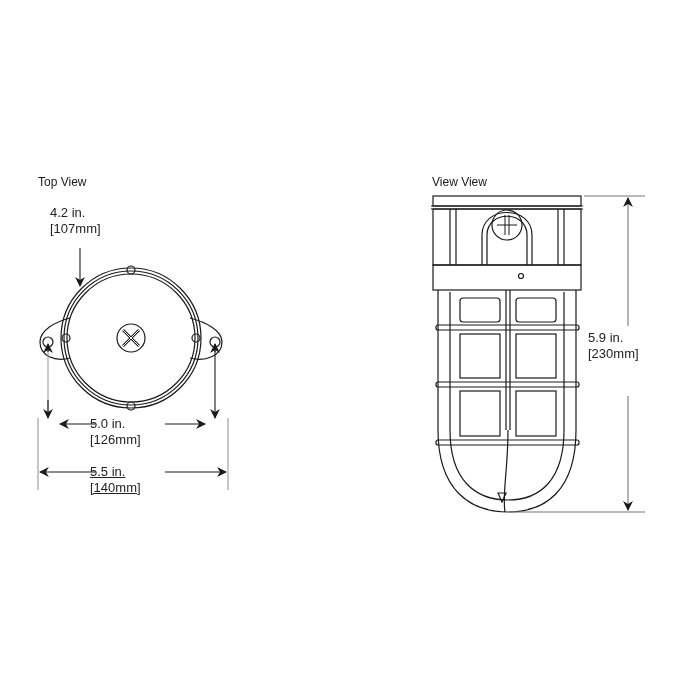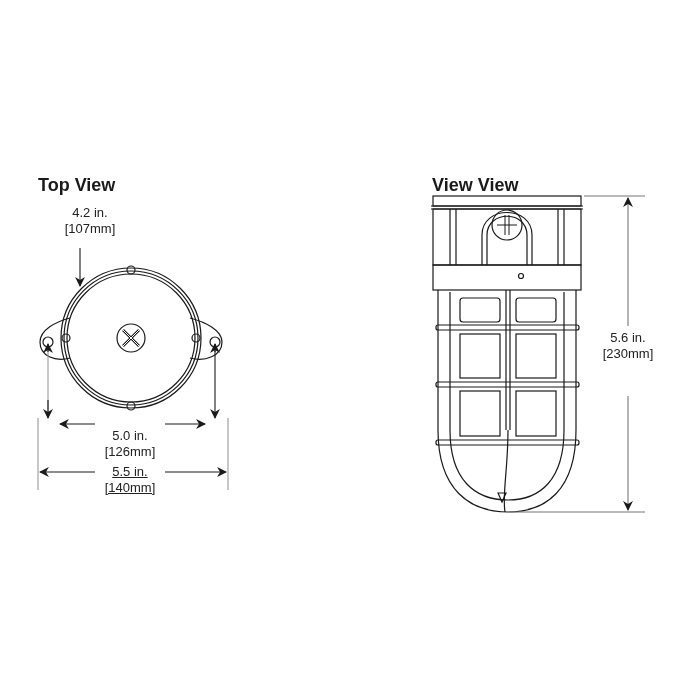--- a/index.html
+++ b/index.html
@@ -1,19 +1,19 @@
 <!DOCTYPE html>
 <html><head>
 <meta charset="utf-8">
 <style>
   html, body { margin: 0; padding: 0; background: #ffffff; }
   body { width: 700px; height: 700px; position: relative; overflow: hidden;
          font-family: "Liberation Sans", sans-serif; color: #1a1a1a; }
-  .title { position: absolute; font-weight: bold; font-size: 18px; }
-  .dim { position: absolute; font-size: 13px; line-height: 16px; text-align: center; color: #222; }
+  .title { position: absolute; font-weight: normal; font-size: 12px; }
+  .dim { position: absolute; font-size: 13px; line-height: 16px; color: #222; }
   svg.draw { position: absolute; left: 0; top: 0; }
 </style>
 </head>
 <body>
 
 <svg class="draw" width="700" height="700" viewBox="0 0 700 700">
   <defs>
     <marker id="arr" viewBox="0 0 10 10" refX="9" refY="5" markerWidth="9" markerHeight="9" orient="auto-start-reverse">
       <path d="M0,0 L10,5 L0,10 L3,5 z" fill="#1a1a1a"></path>
     </marker>
@@ -110,26 +110,26 @@
     <line x1="628" y1="326" x2="628" y2="198" marker-end="url(#arr)"></line>
     <line x1="628" y1="396" x2="628" y2="510" marker-end="url(#arr)"></line>
   </g>
 </svg>
 
 <div class="title" style="left:38px; top:175px;">Top View</div>
 <div class="dim" style="left:50px; top:205px; width:80px;">
   <div>4.2 in.</div>
   <div>[107mm]</div>
 </div>
-<div class="dim" style="left:90px; top:416px; width:80px;margin-top:12px;">
+<div class="dim" style="left:90px; top:416px; width:80px;">
   <div>5.0 in.</div>
   <div>[126mm]</div>
 </div>
 <div class="dim" style="left:90px; top:464px; width:80px;text-decoration:underline;">
   <div>5.5 in.</div>
   <div>[140mm]</div>
 </div>
 
 <div class="title" style="left:432px; top:175px;">View View</div>
 <div class="dim" style="left:588px; top:330px; width:80px;">
-  <div>5.6 in.</div>
+  <div>5.9 in.</div>
   <div>[230mm]</div>
 </div>
 
 </body></html>

